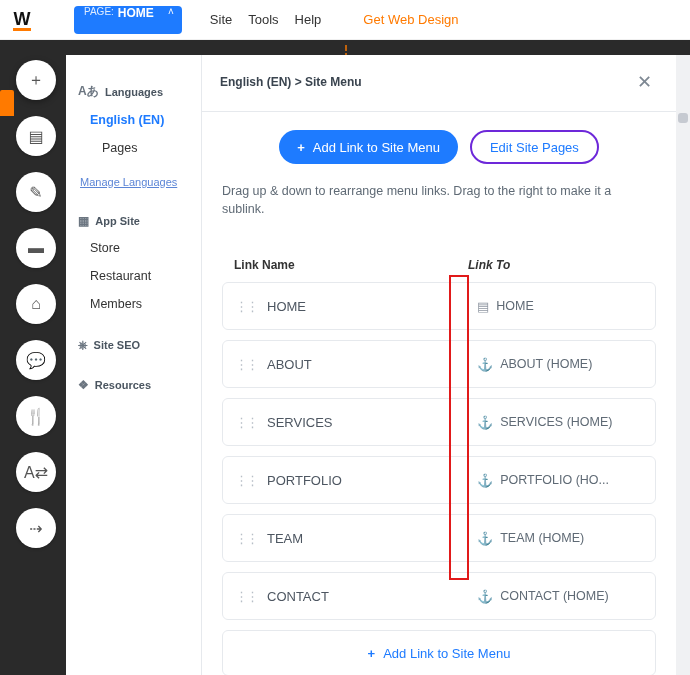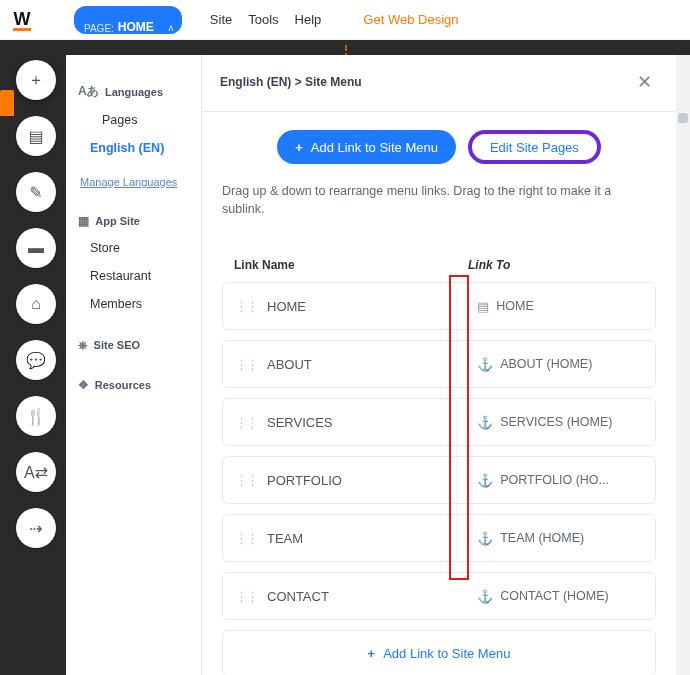--- a/index.html
+++ b/index.html
@@ -14,21 +14,21 @@
     --pill-border:#c9d4e0;
     --red:#e11a1a;
   }
   *{box-sizing:border-box;}
   body{margin:0;width:690px;height:675px;font-family:Arial,Helvetica,sans-serif;font-size:13px;color:var(--text);background:var(--dark);position:relative;overflow:hidden;}
 
   
   .topbar{position:absolute;left:0;top:0;right:0;height:40px;background:var(--bg);display:flex;align-items:center;padding:0 0 0 0;gap:10px;z-index:10;border-bottom:1px solid #f0f0f0;}
   .logo{width:44px;height:40px;display:flex;align-items:center;justify-content:center;font-weight:700;font-size:18px;color:#111;position:relative;}
   .logo::after{content:"";position:absolute;width:18px;height:3px;background:var(--orange);bottom:9px;}
-  .page-select{height:28px;background:var(--blue);color:#fff;border-radius:12px;display:flex;align-items:flex-end;padding:0 28px 0 10px;font-size:12px;position:relative;margin-left:20px;}
+  .page-select{height:28px;background:var(--blue);color:#fff;border-radius:4px;display:flex;align-items:flex-start;padding:0 28px 0 10px;font-size:12px;position:relative;margin-left:20px;}
   .page-select .label{opacity:.85;font-size:10px;margin-right:4px;}
   .page-select .val{font-weight:600;}
   .page-select .chevron{position:absolute;right:8px;font-size:10px;}
   .menu-items{display:flex;gap:16px;margin-left:18px;font-size:13px;color:#333;text-align:center;}
   .menu-items span{cursor:default;}
   .get-design{color:var(--orange);margin-left:32px;font-size:13px;}
 
   
   .stage{position:absolute;left:0;top:40px;right:0;bottom:0;}
   .guide{position:absolute;left:345px;top:5px;height:22px;border-left:2px dashed var(--orange);opacity:.7;}
@@ -54,21 +54,21 @@
   
   .main{position:absolute;left:202px;top:55px;right:14px;bottom:0;background:#fff;z-index:6;box-shadow:-1px 0 0 var(--line);}
   .main-header{display:flex;align-items:center;justify-content:space-between;padding:14px 18px 16px;border-bottom:1px solid var(--line);}
   .main-title{font-size:12px;font-weight:600;color:#3a444f;}
   .close-x{font-size:18px;color:#7e8893;padding:2px 6px;cursor:default;}
   .main-body{padding:14px 20px 18px 20px;overflow:auto;height:calc(100% - 54px);position:relative;}
   .btn-row{display:flex;gap:12px;justify-content:center;margin:4px 0 18px;}
   .btn{height:34px;border-radius:18px;display:inline-flex;align-items:center;padding:0 18px;font-size:13px;font-weight:500;}
   .btn.primary{background:var(--blue);color:#fff;}
   .btn.primary .plus{margin-right:8px;font-weight:700;}
-  .btn.outline{border:4px solid #6d28d9;color:var(--blue);background:#fff;}
+  .btn.outline{border:2px solid #6d28d9;color:var(--blue);background:#fff;}
   .hint{font-size:12.5px;color:#5f6a75;line-height:1.45;margin-bottom:34px;}
   .table-head{display:flex;padding:6px 12px 10px;font-size:12px;color:#333;font-weight:700;margin-top:16px;}
   .col-name{flex:0 0 234px;}
   .col-to{flex:1;font-style:italic;}
   .row-item{border:1px solid var(--line);border-radius:6px;height:48px;margin-bottom:10px;display:flex;align-items:center;padding:0 10px;position:relative;}
   .drag{color:#b7bec7;margin:0 10px 0 2px;letter-spacing:-2px;}
   .row-label{flex:0 0 210px;font-size:13px;color:#4d5661;font-weight:500;}
   .row-link{display:flex;align-items:center;gap:7px;color:#5f6a75;font-size:12.5px;}
   .row-link .ico{font-size:13px;color:#9097a2;}
   .add-row{border:1px solid var(--line);border-radius:6px;height:46px;display:flex;align-items:center;justify-content:center;color:var(--blue);gap:8px;margin-top:6px;}
@@ -136,22 +136,22 @@
       <span>⇢</span>
     </div>
 </div>
 
 <div class="sidebar">
   <div class="sidebar-section">
     <div class="sidebar-heading">
       <span class="ico">Aあ</span>
       <span>Languages</span>
     </div>
+    <span class="sidebar-link active">English (EN)</span>
     <span class="sidebar-link" style="padding-left:24px;">Pages</span>
-    <span class="sidebar-link active">English (EN)</span>
     <a class="manage-link">Manage Languages</a>
   </div>
 
   <div class="sidebar-section">
     <div class="sidebar-heading">
       <span class="ico">▦</span>
       <span>App Site</span>
     </div>
     <span class="sidebar-link">Store</span>
     <span class="sidebar-link">Restaurant</span>

